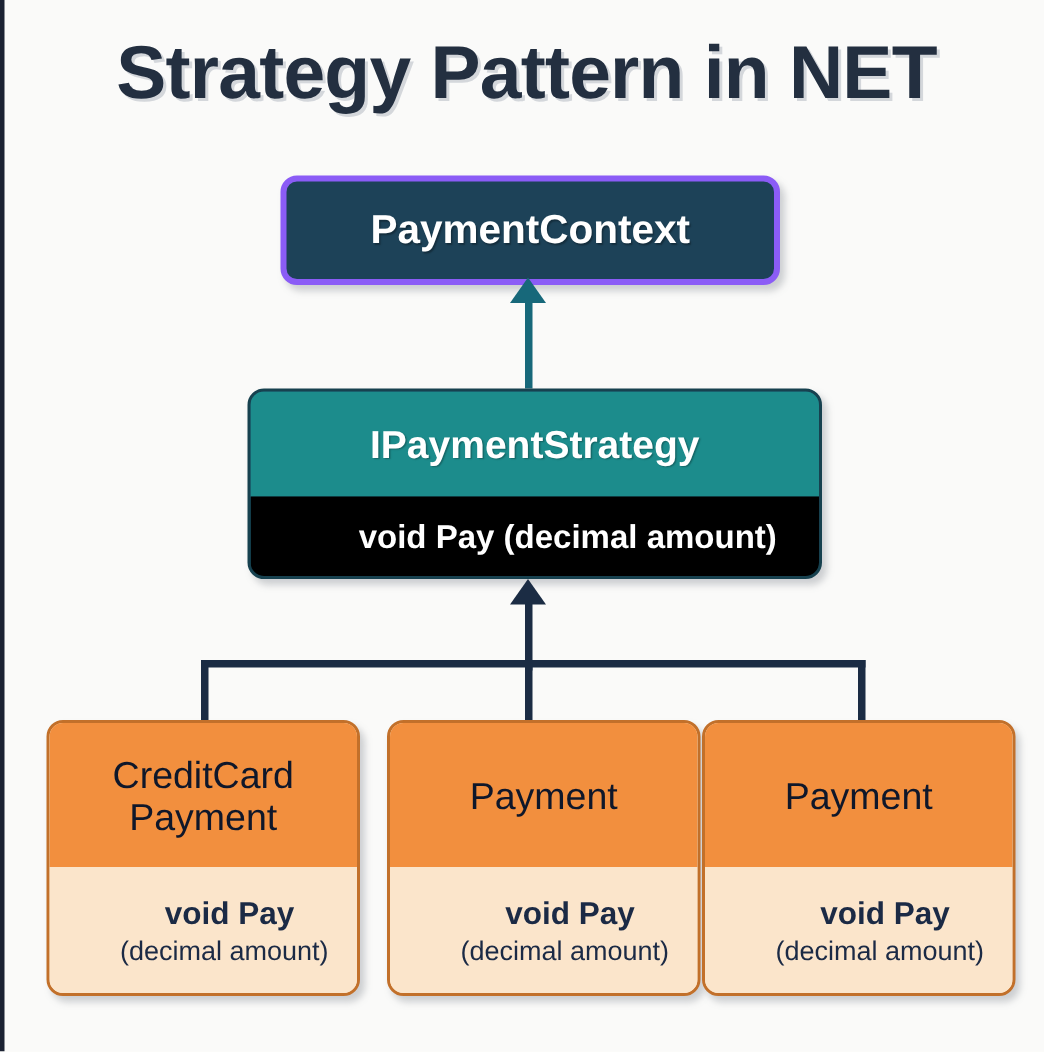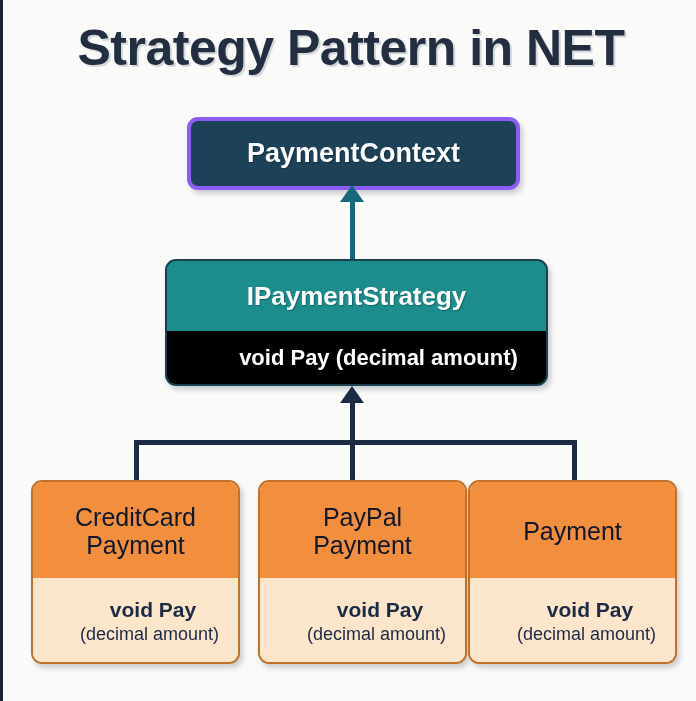--- a/index.html
+++ b/index.html
@@ -231,21 +231,20 @@
       <span>Payment</span>
     </div>
     <div class="body">
       <span class="sig-main">void Pay</span>
       <span class="sig-sub">(decimal amount)</span>
     </div>
   </div>
 
   <div class="node impl" id="impl-1">
     <div class="hdr">
-      <span>PayPal</span>
       <span>Payment</span>
     </div>
     <div class="body">
       <span class="sig-main">void Pay</span>
       <span class="sig-sub">(decimal amount)</span>
     </div>
   </div>
 
   <div class="node impl" id="impl-2">
     <div class="hdr">

